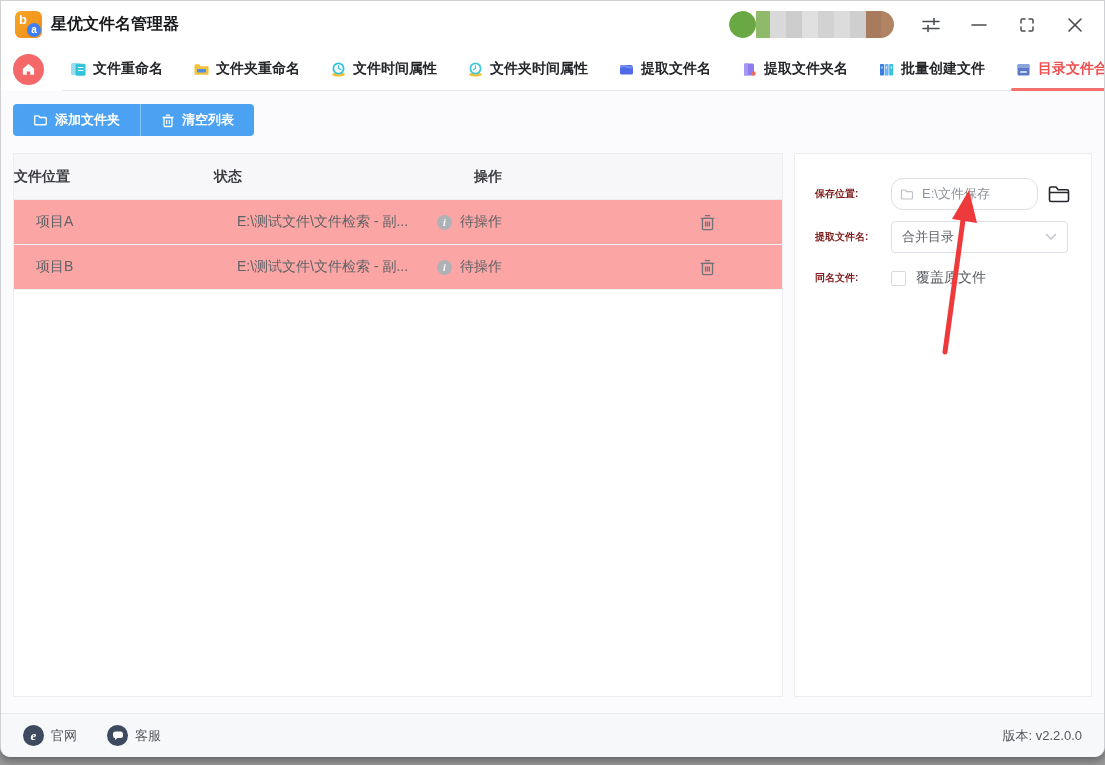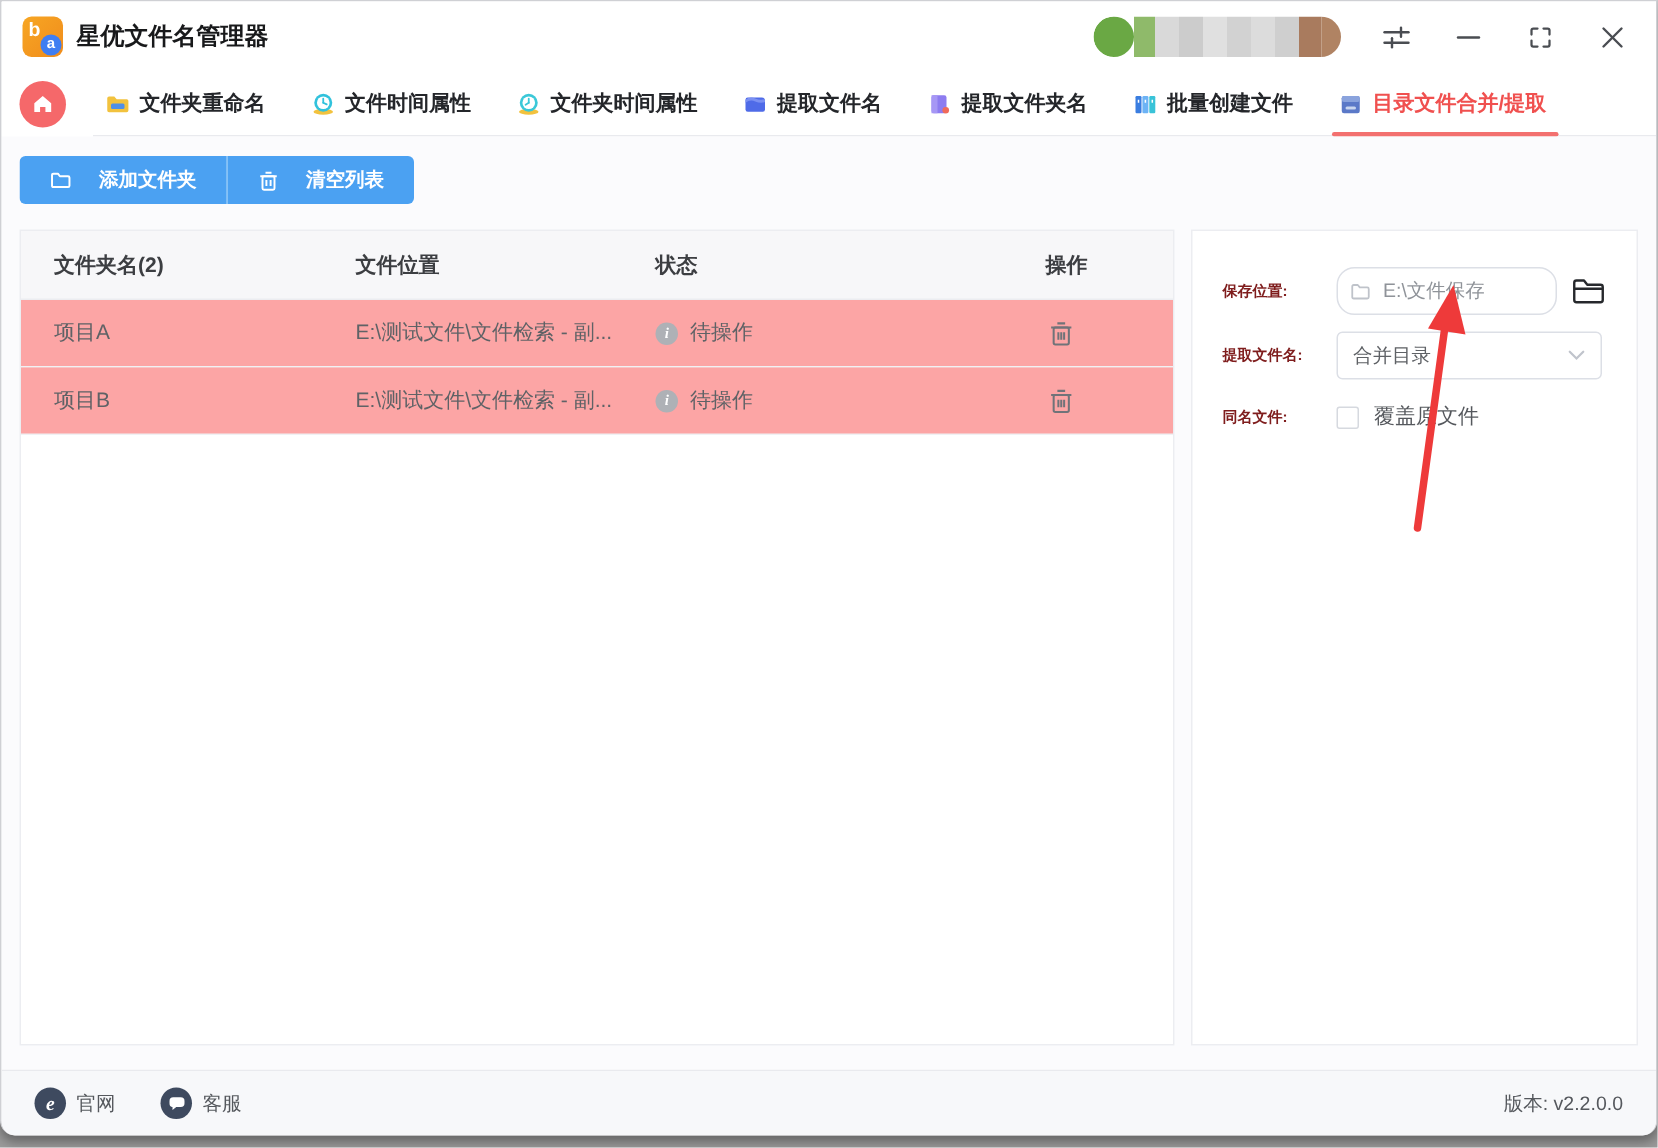--- a/index.html
+++ b/index.html
@@ -26,21 +26,21 @@
   .tab { display:flex; align-items:center; gap:6px; height:100%; cursor:pointer; position:relative; }
   .tab .tlabel { font-size:14px; font-weight:bold; color:#24262a; white-space:nowrap; }
   .tab.active .tlabel { color:#f0504f; }
   .tab.active::after { content:""; position:absolute; left:-4px; right:-8px; bottom:-1px; height:3px; background:#f3706f; border-radius:2px; }
   .ticon { width:17px; height:17px; flex:none; display:flex; }
 
   
   .content { position:relative; height:622px; background:#fbfbfd; }
   .toolbar { height:58px; display:flex; align-items:center; padding:0 12px; }
   .btn-group { display:flex; border-radius:4px; overflow:hidden; }
-  .blue-btn { background:#4ba1f2; color:#fff; font-size:13px; font-weight:bold; height:32px; display:flex; align-items:center; gap:18px; padding:0 20px; cursor:pointer; border:none; }
+  .blue-btn { background:#4ba1f2; color:#fff; font-size:13px; font-weight:bold; height:32px; display:flex; align-items:center; gap:7px; padding:0 20px; cursor:pointer; border:none; }
   .blue-btn + .blue-btn { border-left:1px solid #85c2f7; }
   .toolbar .spacer { flex:1; }
   .start-btn { background:#f56c6c; color:#fff; font-size:14px; font-weight:bold; height:37px; padding:0 25px; border:none; border-radius:5px; cursor:pointer; }
 
   .main { display:flex; padding:4px 12px 0; gap:11px; height:548px; }
   .table-panel { width:770px; background:#fff; border:1px solid #ecedf1; }
   .t-header { display:flex; height:46px; align-items:center; background:#f7f7f9; border-bottom:1px solid #ecedf1; font-size:14px; font-weight:bold; color:#3c3e42; }
   .t-row { display:flex; height:45px; align-items:center; border-bottom:1px solid #f0f1f4; font-size:14px; color:#5f6266; background:#fca5a5; }
   .c1 { width:223px; padding-left:22px; } .c2 { width:200px; } .c3 { width:245px; display:flex; align-items:center; gap:8px; } .c4 { flex:1; padding-left:15px; }
   .info-dot { width:15px; height:15px; border-radius:50%; background:#aeb1b6; color:#fff; font-size:10px; font-style:italic; font-weight:bold; font-family:"Liberation Serif",serif; text-align:center; line-height:15px; flex:none; }
@@ -127,20 +127,33 @@
   </div>
 
   <div class="tabbar">
     <div class="home-btn">
       <svg width="15" height="15" viewBox="0 0 16 16">
           <path d="M8 2.2 L14 7.3 V13.5 H9.9 V10 H6.1 V13.5 H2 V7.3 Z" fill="#fff"></path>
         </svg>
     </div>
     <div class="tabs">
 
+      <div class="tab">
+        <span class="ticon">
+          <svg width="17" height="17" viewBox="0 0 17 17">
+              <rect x="1" y="2" width="9" height="12" rx="1.5" fill="#97dff0"></rect>
+              <rect x="5.5" y="2.8" width="10" height="12" rx="1.5" fill="#31c2dc"></rect>
+              <g stroke="#fff" stroke-width="1.2">
+                <line x1="8" y1="6.5" x2="13.5" y2="6.5"></line>
+                <line x1="8" y1="9.5" x2="13.5" y2="9.5"></line>
+              </g>
+            </svg>
+        </span>
+        <span class="tlabel">文件重命名</span>
+      </div>
 
       <div class="tab">
         <span class="ticon">
           <svg width="17" height="17" viewBox="0 0 17 17">
               <path d="M1.5 4.5 Q1.5 3.3 2.7 3.3 H6.2 L7.8 5.2 H14.5 Q15.6 5.2 15.6 6.3 V12.6 Q15.6 13.8 14.4 13.8 H2.7 Q1.5 13.8 1.5 12.6 Z" fill="#f2c23e"></path>
               <rect x="4" y="8" width="9" height="3.6" rx="1" fill="#4f8fe8"></rect>
             </svg>
         </span>
         <span class="tlabel">文件夹重命名</span>
       </div>
@@ -251,21 +264,20 @@
           <span>清空列表</span>
         </button>
       </div>
       <div class="spacer"></div>
     </div>
 
     <div class="main">
 
       <div class="table-panel">
         <div class="t-header">
-          <div class="c1">文件夹名(2)</div>
           <div class="c2">文件位置</div>
           <div class="c3">状态</div>
           <div class="c4">操作</div>
         </div>
 
         <div class="t-row">
           <div class="c1">项目A</div>
           <div class="c2">E:\测试文件\文件检索 - 副...</div>
           <div class="c3">
             <span class="info-dot">i</span>

